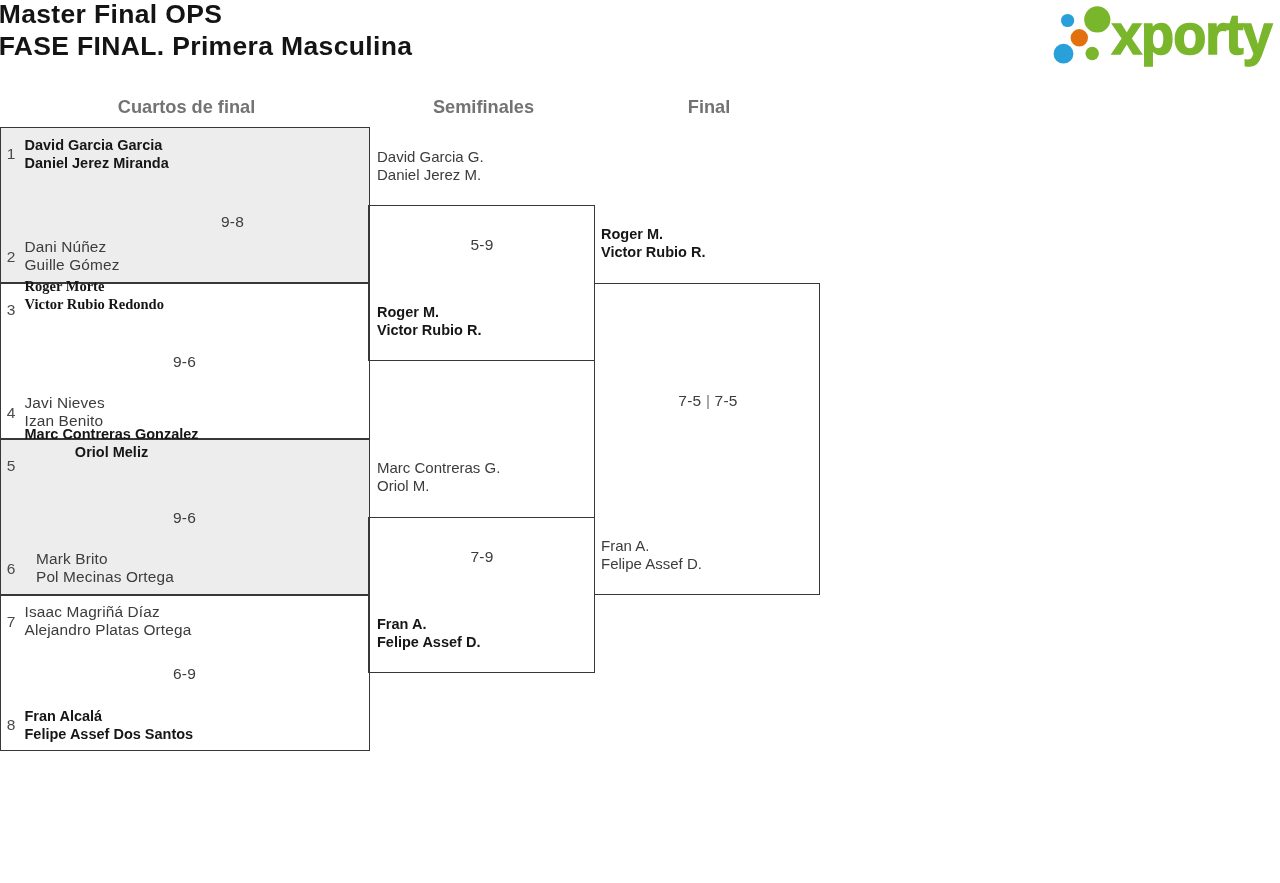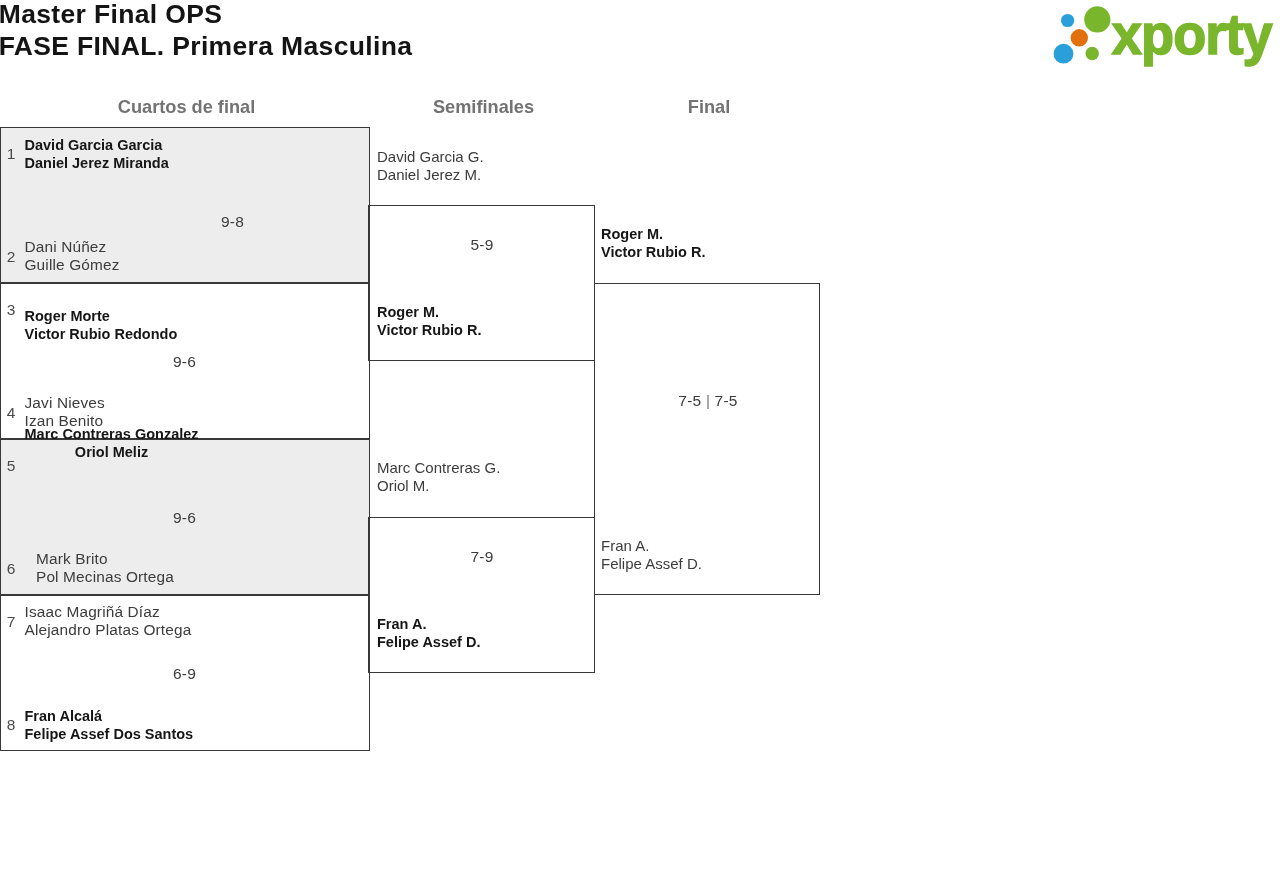--- a/index.html
+++ b/index.html
@@ -36,21 +36,21 @@
 
   <div class="box" style="left:594px; top:283.3px; width:226px; height:312px; background:transparent;"></div>
 
   <div class="seed" style="left:2px; top:144.6px;">1</div>
   <div class="team w" style="left:24.5px; top:135.5px;">David Garcia Garcia<br>Daniel Jerez Miranda</div>
   <div class="score" style="left:0px; top:213px; width:369px;margin-left:48px;">9-8</div>
   <div class="seed" style="left:2px; top:247.6px;">2</div>
   <div class="team" style="left:24.5px; top:238.4px;">Dani Núñez<br>Guille Gómez</div>
 
   <div class="seed" style="left:2px; top:300.6px;">3</div>
-  <div class="team w" style="left:24.5px; top:307px;">Roger Morte<br>Victor Rubio Redondo</div>
+  <div class="team w" style="left:24.5px; top:277px;font-family:Liberation Serif, serif;">Roger Morte<br>Victor Rubio Redondo</div>
   <div class="score" style="left:0px; top:353.1px; width:369px;">9-6</div>
   <div class="seed" style="left:2px; top:403.6px;">4</div>
   <div class="team" style="left:24.5px; top:394.4px;">Javi Nieves<br>Izan Benito</div>
 
   <div class="seed" style="left:2px; top:456.6px;">5</div>
   <div class="team w" style="left:24.5px; top:425px;text-align:center;">Marc Contreras Gonzalez<br>Oriol Meliz</div>
   <div class="score" style="left:0px; top:509.1px; width:369px;">9-6</div>
   <div class="seed" style="left:2px; top:559.6px;">6</div>
   <div class="team" style="left:36px; top:550.4px;">Mark Brito<br>Pol Mecinas Ortega</div>
 

